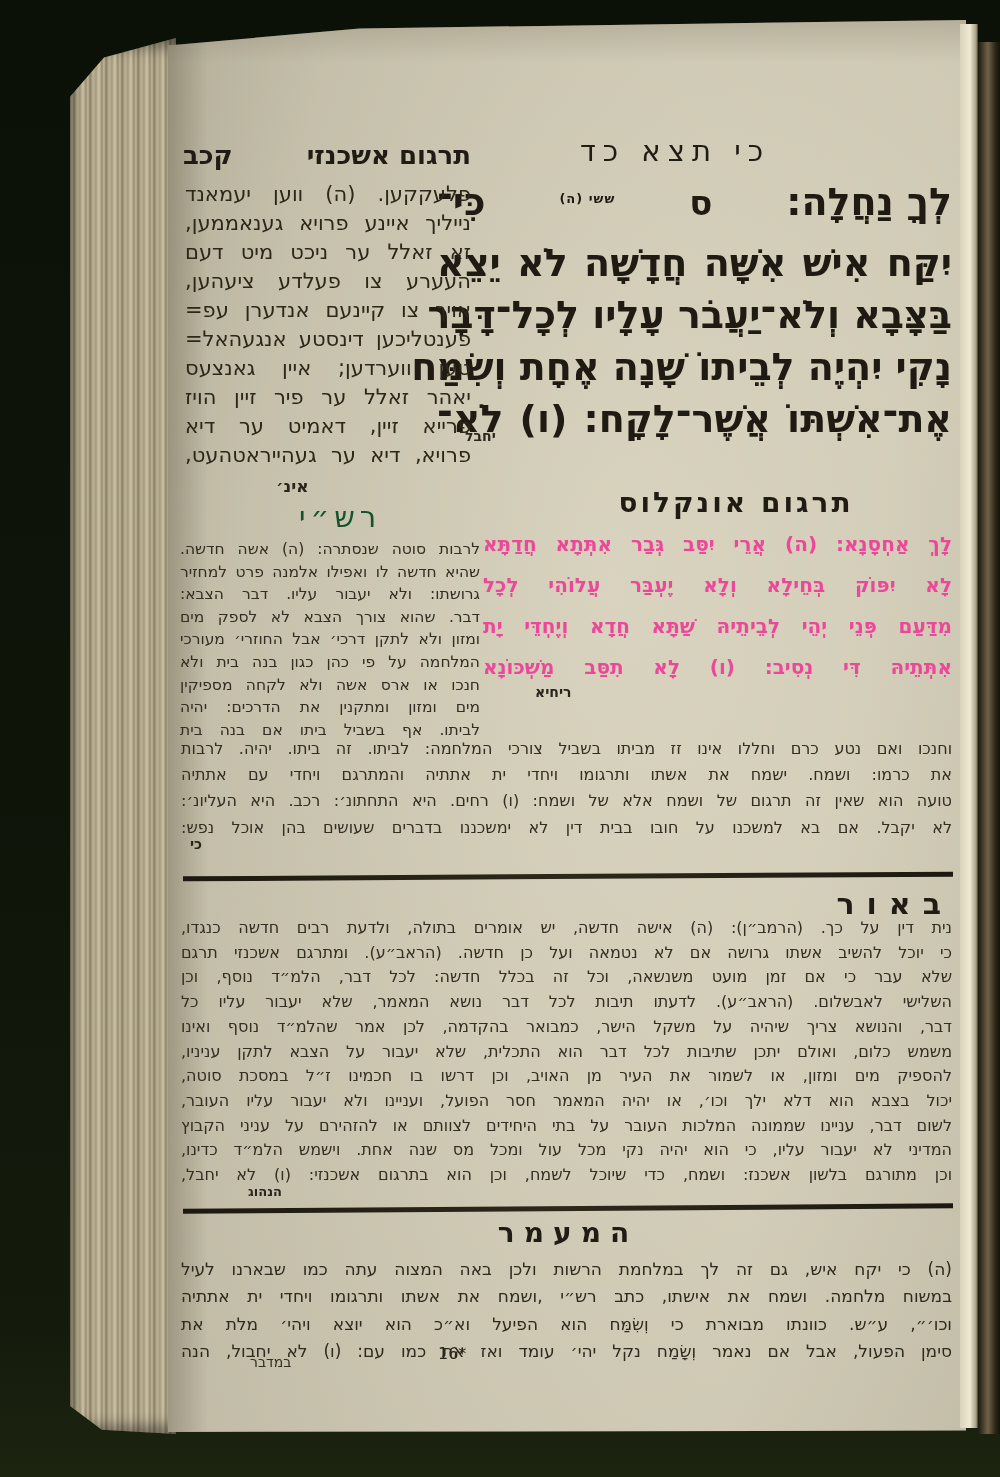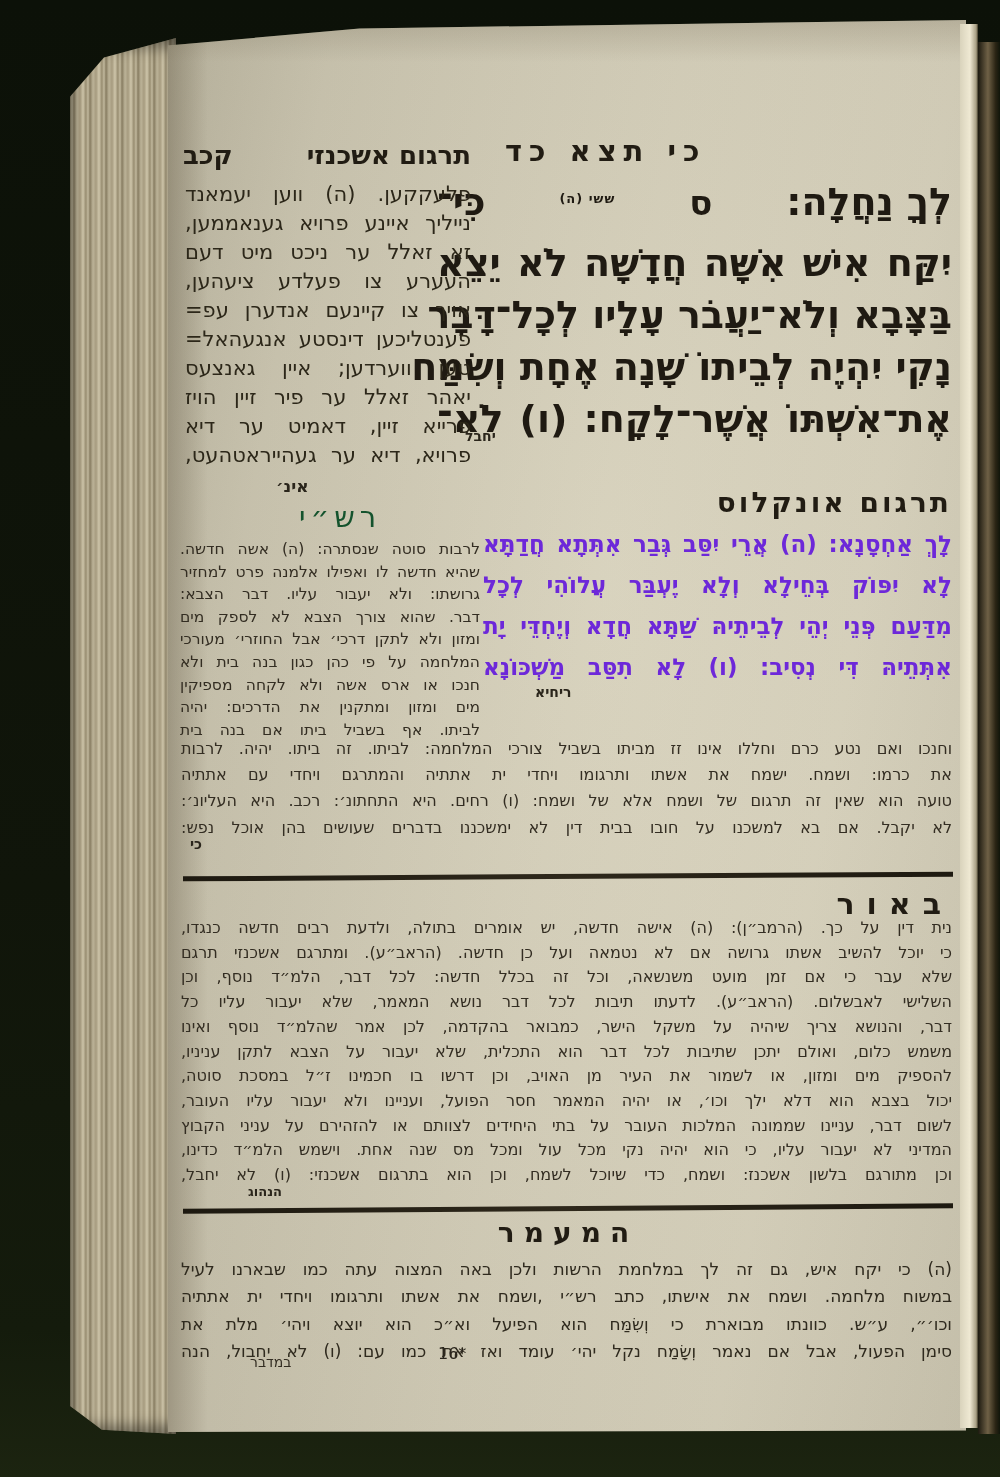--- a/index.html
+++ b/index.html
@@ -35,44 +35,44 @@
   }
   .page-behind{
     position:absolute;left:978px;top:42px;width:22px;height:1392px;
     background:linear-gradient(90deg,#1d1a10,#6f6146 45%,#2a2414 80%,#10150a);
   }
   
   .content{position:absolute;inset:0;direction:rtl;color:#2f2a20}
   .abs{position:absolute}
   .jline{text-align:justify;text-align-last:justify;white-space:nowrap}
 
-  .parsha-header{left:505px;top:134px;width:265px;font-size:29px;font-weight:bold;
-    letter-spacing:7px;color:#211c13;text-align:left}
+  .parsha-header{left:505px;top:134px;width:265px;font-size:29px;font-weight:normal;
+    letter-spacing:7px;color:#211c13;text-align:right}
 
   .torah{left:437px;top:176px;width:515px;font-size:38px;font-weight:bold;
     color:#1f1a12;line-height:52px}
   .torah-line1{display:flex;justify-content:space-between;align-items:baseline}
   .aliyah-marker{font-size:13px;font-weight:bold;position:relative;top:-12px;letter-spacing:1px}
   .samekh{font-size:34px}
   .catchword{font-size:14px;font-weight:bold;color:#2a251b}
 
   .col-head{left:183px;top:140px;width:288px;font-size:26px;font-weight:bold;color:#211c13;
     display:flex;justify-content:space-between;align-items:baseline}
   .yiddish{left:185px;top:180px;width:286px;font-size:21px;line-height:29px;color:#2c2719}
   .yiddish div{text-align:justify;text-align-last:justify;white-space:nowrap}
 
   .rashi-head{left:255px;top:500px;width:170px;font-size:29px;font-weight:normal;
     letter-spacing:5px;color:#14532d;text-align:center}
   .rashi-col{left:180px;top:538px;width:300px;font-size:15.5px;line-height:22.6px;color:#332d22}
   .rashi-col div{text-align:justify;text-align-last:justify;white-space:nowrap}
 
   .onkelos-head{left:520px;top:486px;width:432px;font-size:28px;font-weight:bold;
-    letter-spacing:3px;color:#211c13;}
-  .onkelos{left:483px;top:524px;width:469px;font-size:23px;font-weight:bold;
-    line-height:41px;color:#6d28d9}
+    letter-spacing:3px;color:#211c13;text-align:center}
+  .onkelos{left:483px;top:524px;width:469px;font-size:20px;font-weight:bold;
+    line-height:41px;color:#ec4899}
   .onkelos div{text-align:justify;text-align-last:justify;white-space:nowrap}
 
   .rashi-wide{left:181px;top:736px;width:771px;font-size:16px;line-height:26.2px;color:#332d22}
   .rashi-wide div{text-align:justify;text-align-last:justify;white-space:nowrap}
 
   .rule{left:183px;width:770px;height:5px;background:linear-gradient(90deg,#1d1910,#2e281b 50%,#1d1910)}
   .rule-1{top:874px;transform:rotate(-.35deg)}
   .rule-2{top:1206px;transform:rotate(-.4deg)}
 
   .biur-head{left:183px;top:886px;width:770px;font-size:30px;font-weight:bold;

